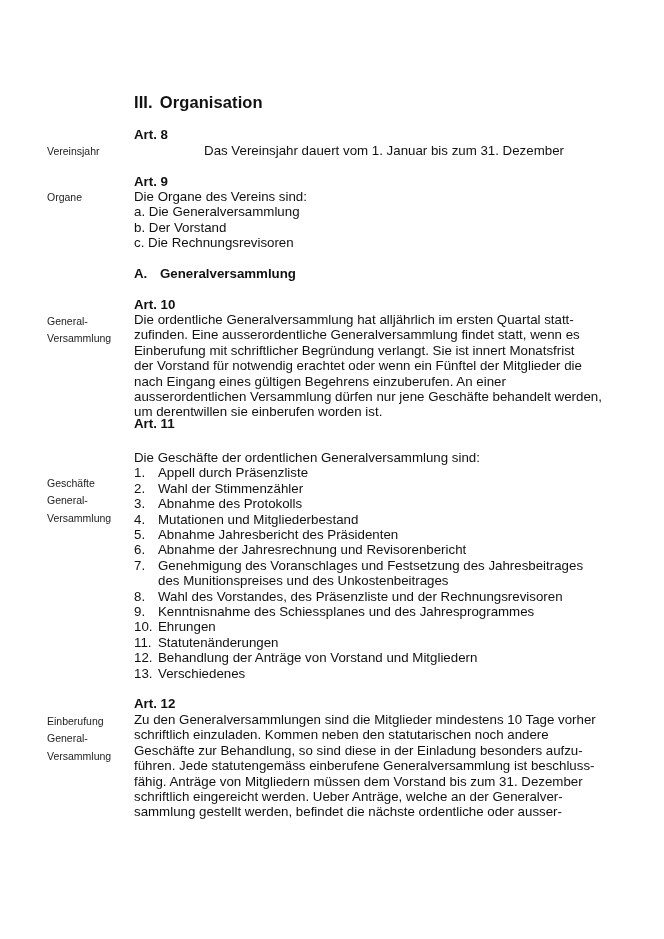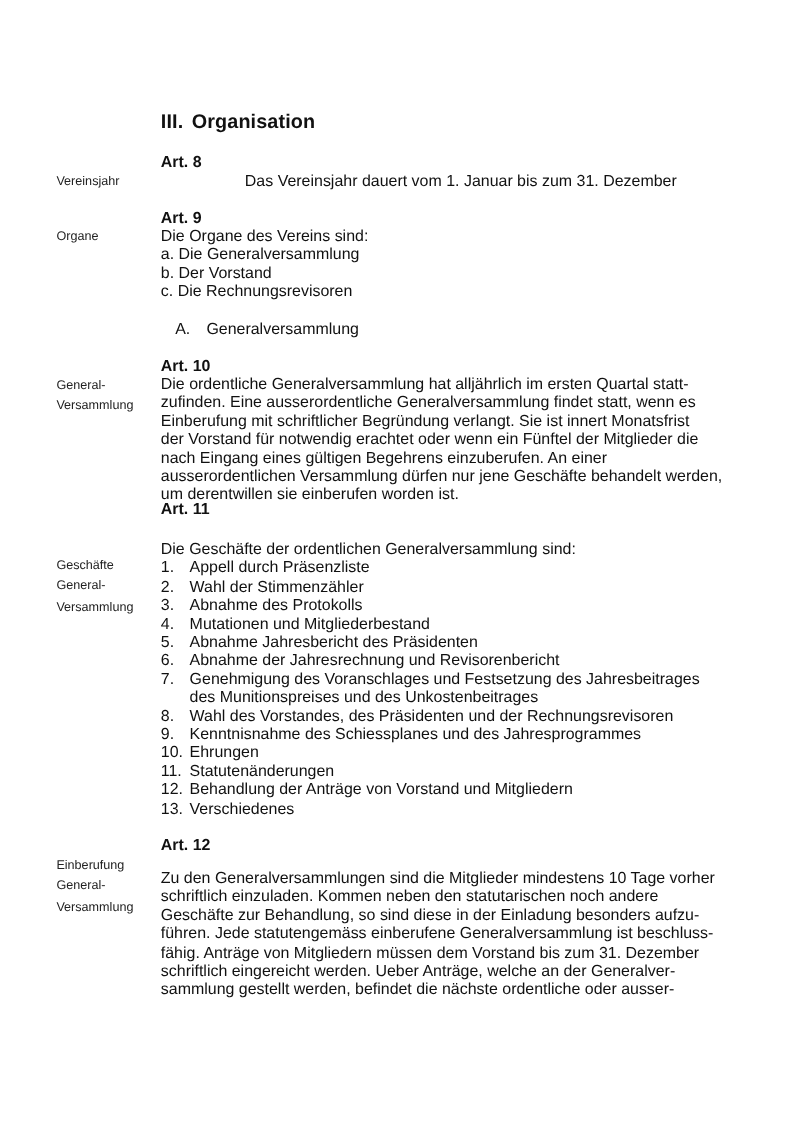--- a/index.html
+++ b/index.html
@@ -37,23 +37,22 @@
     .side-label div { white-space: nowrap; }
     .h-section {
       font-size: 16.5px;
       font-weight: bold;
       letter-spacing: 0.1px;
       white-space: nowrap;
     }
     .h-section .num { margin-right: 7px; }
     .h-sub {
       font-size: 13.3px;
-      font-weight: normal;
-      white-space: nowrap;
-      margin-left: 12px;
+      font-weight: bold;
+      white-space: nowrap;
     }
     .h-sub .num { display: inline-block; width: 26px; }
     .art {
       font-size: 13.3px;
       font-weight: bold;
       line-height: 15.5px;
       white-space: nowrap;
     }
     .body-text {
       font-size: 13.3px;
@@ -108,21 +107,21 @@
     <div>Die ordentliche Generalversammlung hat alljährlich im ersten Quartal statt-</div>
     <div>zufinden. Eine ausserordentliche Generalversammlung findet statt, wenn es</div>
     <div>Einberufung mit schriftlicher Begründung verlangt. Sie ist innert Monatsfrist</div>
     <div>der Vorstand für notwendig erachtet oder wenn ein Fünftel der Mitglieder die</div>
     <div>nach Eingang eines gültigen Begehrens einzuberufen. An einer</div>
     <div>ausserordentlichen Versammlung dürfen nur jene Geschäfte behandelt werden,</div>
     <div>um derentwillen sie einberufen worden ist.</div>
   </div>
 
   <div class="main-col art" style="top:416px;">Art. 11</div>
-  <div class="side-label" style="top:464px;">
+  <div class="side-label" style="top:476px;">
     <div>Geschäfte</div>
     <div style="margin-top:2px;">General-</div>
     <div style="margin-top:2px;">Versammlung</div>
   </div>
   <div class="main-col" style="top:450px;">
     <div class="body-text">Die Geschäfte der ordentlichen Generalversammlung sind:</div>
     <div class="num-list">
       <div class="li">
           <span class="n">1.</span>
           <span class="t">Appell durch Präsenzliste</span>
@@ -149,21 +148,21 @@
         </div>
       <div class="li">
           <span class="n">7.</span>
           <span class="t">
             <div>Genehmigung des Voranschlages und Festsetzung des Jahresbeitrages</div>
             <div>des Munitionspreises und des Unkostenbeitrages</div>
           </span>
         </div>
       <div class="li">
           <span class="n">8.</span>
-          <span class="t">Wahl des Vorstandes, des Präsidenten und der Rechnungsrevisoren</span>
+          <span class="t">Wahl des Vorstandes, des Präsenzliste und der Rechnungsrevisoren</span>
         </div>
       <div class="li">
           <span class="n">9.</span>
           <span class="t">Kenntnisnahme des Schiessplanes und des Jahresprogrammes</span>
         </div>
       <div class="li">
           <span class="n">10.</span>
           <span class="t">Ehrungen</span>
         </div>
       <div class="li">
@@ -180,21 +179,21 @@
         </div>
     </div>
   </div>
 
   <div class="main-col art" style="top:696px;">Art. 12</div>
   <div class="side-label" style="top:714px;">
     <div>Einberufung</div>
     <div style="margin-top:2px;">General-</div>
     <div style="margin-top:2px;">Versammlung</div>
   </div>
-  <div class="main-col body-text" style="top:712px;margin-top:12px;">
+  <div class="main-col body-text" style="top:712px;">
     <div>Zu den Generalversammlungen sind die Mitglieder mindestens 10 Tage vorher</div>
     <div>schriftlich einzuladen. Kommen neben den statutarischen noch andere</div>
     <div>Geschäfte zur Behandlung, so sind diese in der Einladung besonders aufzu-</div>
     <div>führen. Jede statutengemäss einberufene Generalversammlung ist beschluss-</div>
     <div>fähig. Anträge von Mitgliedern müssen dem Vorstand bis zum 31. Dezember</div>
     <div>schriftlich eingereicht werden. Ueber Anträge, welche an der Generalver-</div>
     <div>sammlung gestellt werden, befindet die nächste ordentliche oder ausser-</div>
   </div>
 
 </div>

